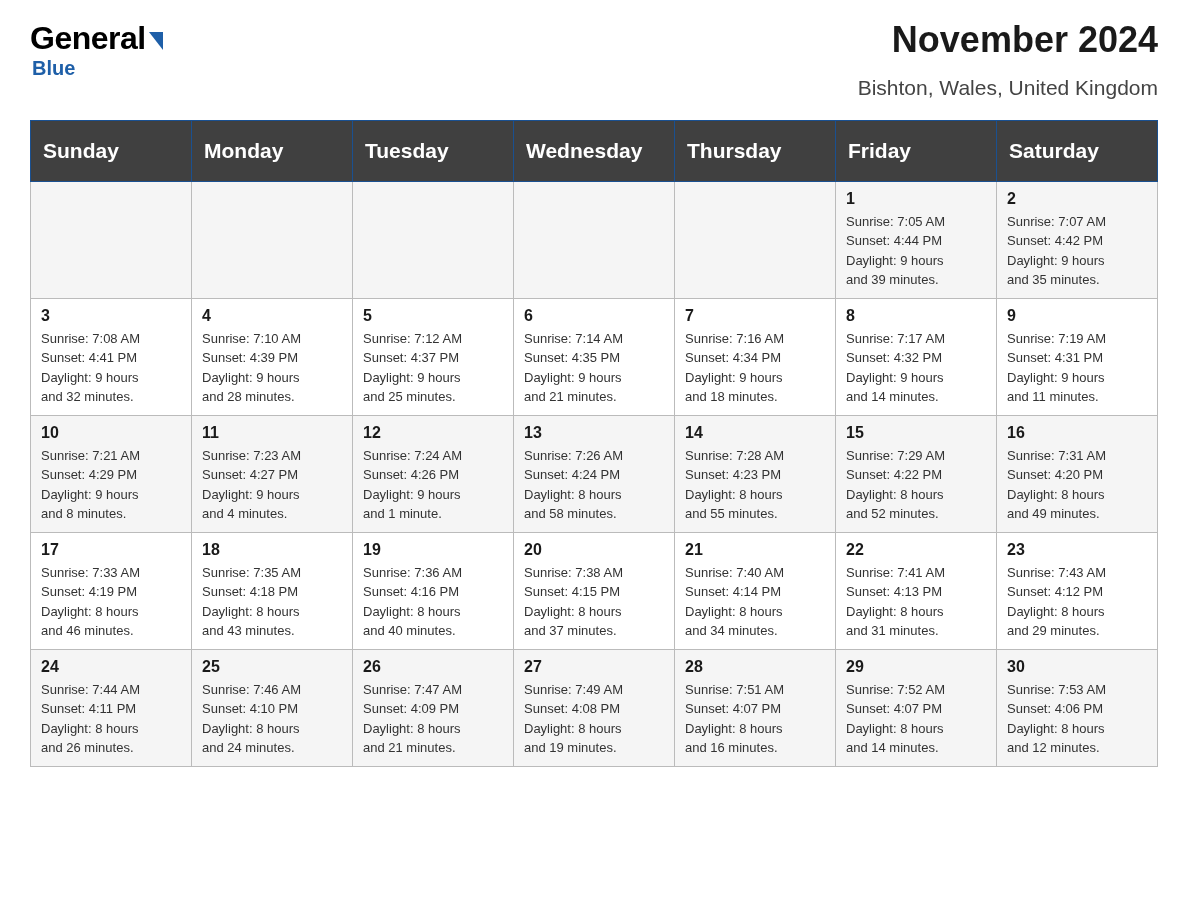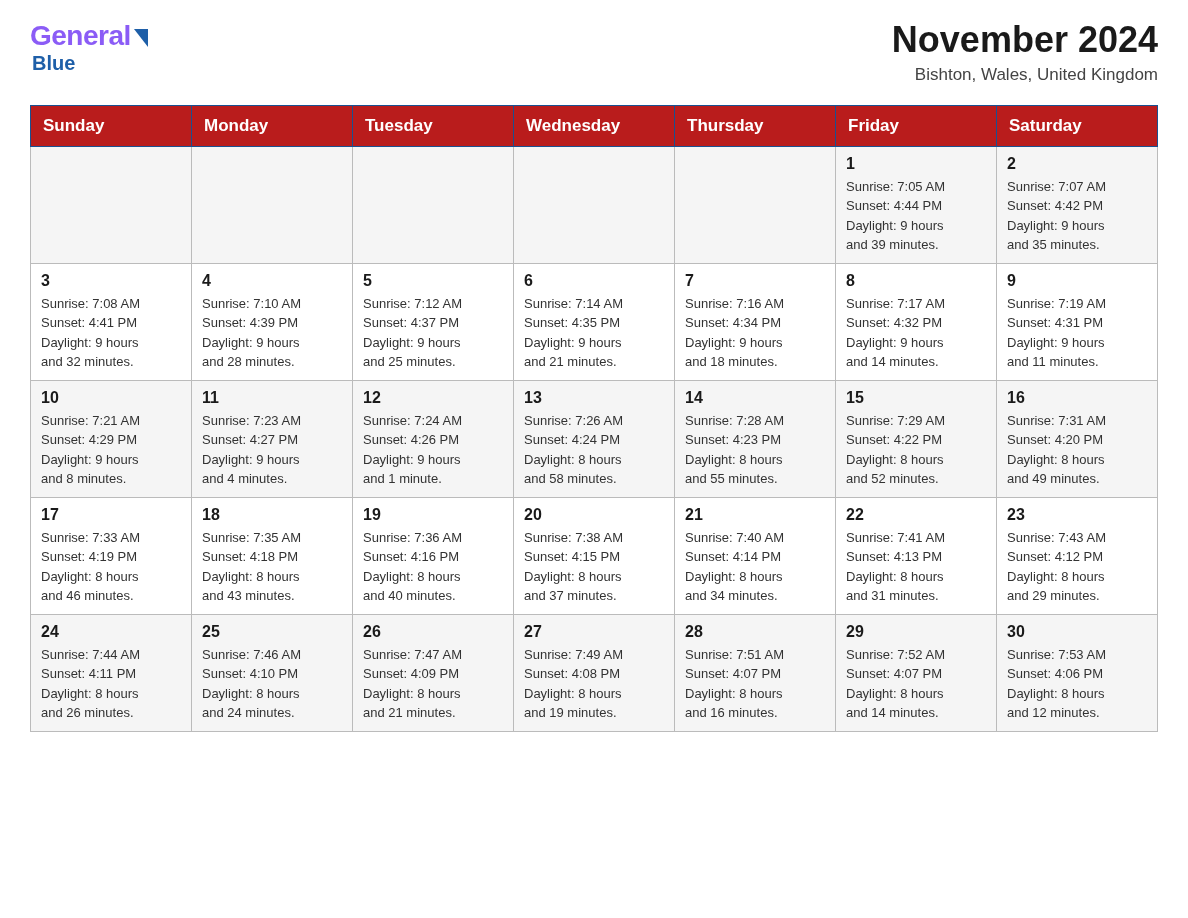--- a/index.html
+++ b/index.html
@@ -19,23 +19,23 @@
     .logo {
       display: flex;
       flex-direction: column;
       align-items: flex-start;
     }
     .logo-top {
       display: flex;
       align-items: center;
     }
     .logo-general {
-      font-size: 28px;
-      font-weight: bold;
-      color: #8b5cf6;
+      font-size: 32px;
+      font-weight: bold;
+      color: #000000;
       letter-spacing: -0.5px;
     }
     .logo-arrow {
       width: 0;
       height: 0;
       border-left: 14px solid transparent;
       border-right: 0px solid transparent;
       border-top: 18px solid #1e5fa8;
       margin-left: 3px;
       margin-top: 4px;
@@ -49,35 +49,35 @@
     .title-section {
       text-align: right;
     }
     .month-title {
       font-size: 36px;
       font-weight: bold;
       color: #1a1a1a;
       line-height: 1.1;
     }
     .location-title {
-      font-size: 17px;
+      font-size: 21px;
       color: #444;
-      margin-top: 5px;
+      margin-top: 16px;
     }
     .calendar-table {
       width: 100%;
       border-collapse: collapse;
       border: 1px solid #999;
     }
     .calendar-table th {
-      background: #b91c1c;
+      background: #404040;
       color: #fff;
-      font-size: 17px;
-      font-weight: bold;
-      padding: 10px 12px;
+      font-size: 21px;
+      font-weight: bold;
+      padding: 18px 12px;
       text-align: left;
       border: 1px solid #1a5090;
     }
     .calendar-table td {
       vertical-align: top;
       padding: 8px 10px;
       border: 1px solid #bbb;
       width: 14.28%;
       min-height: 90px;
       height: 110px;

